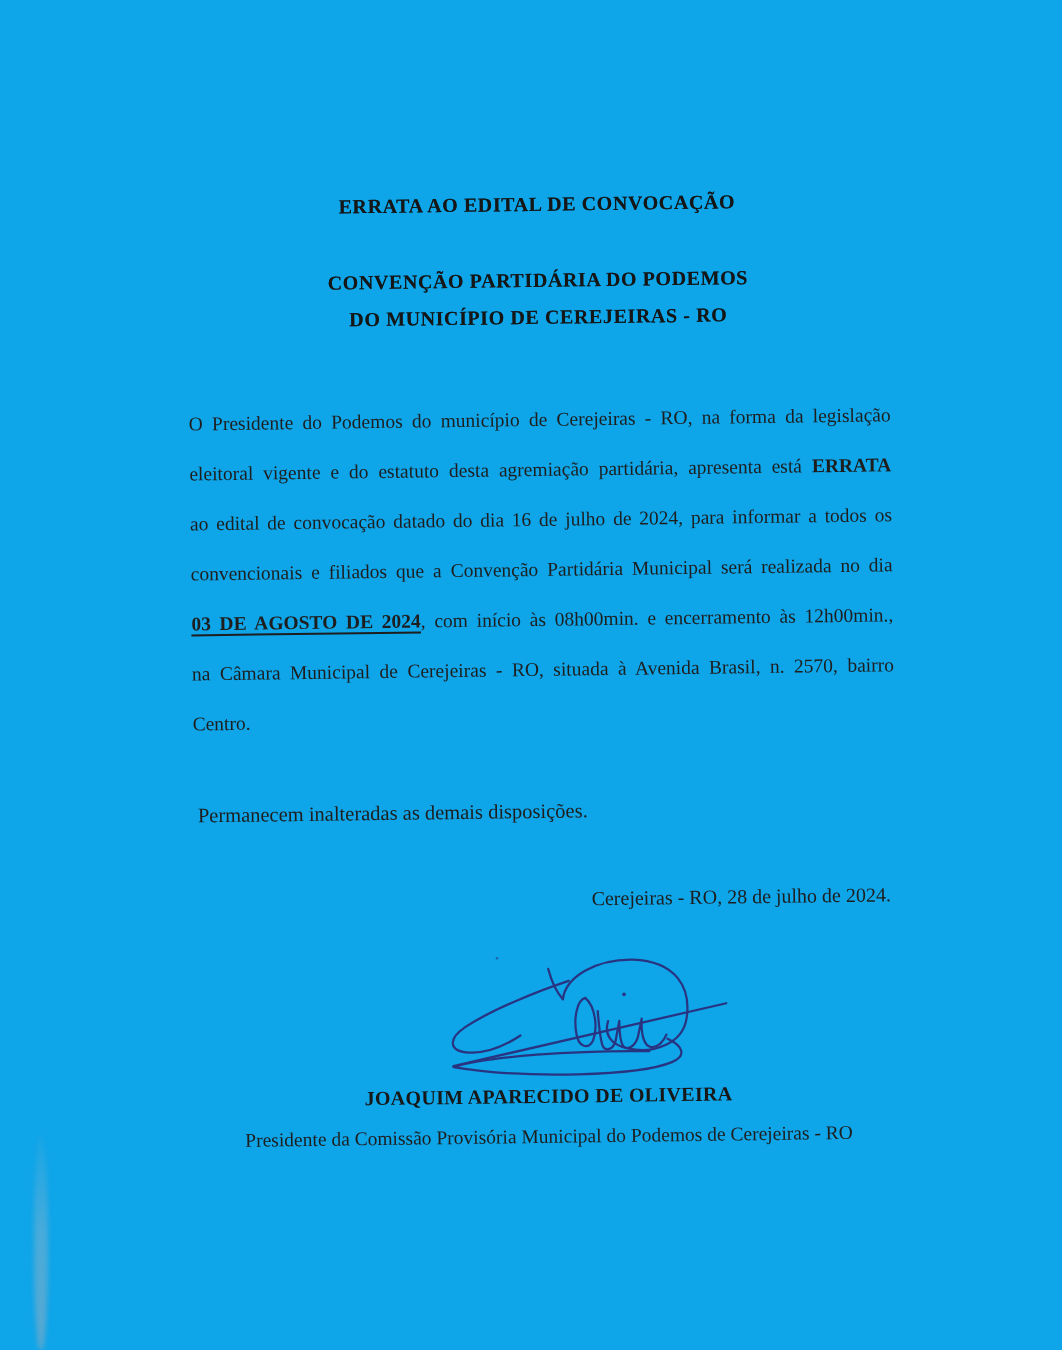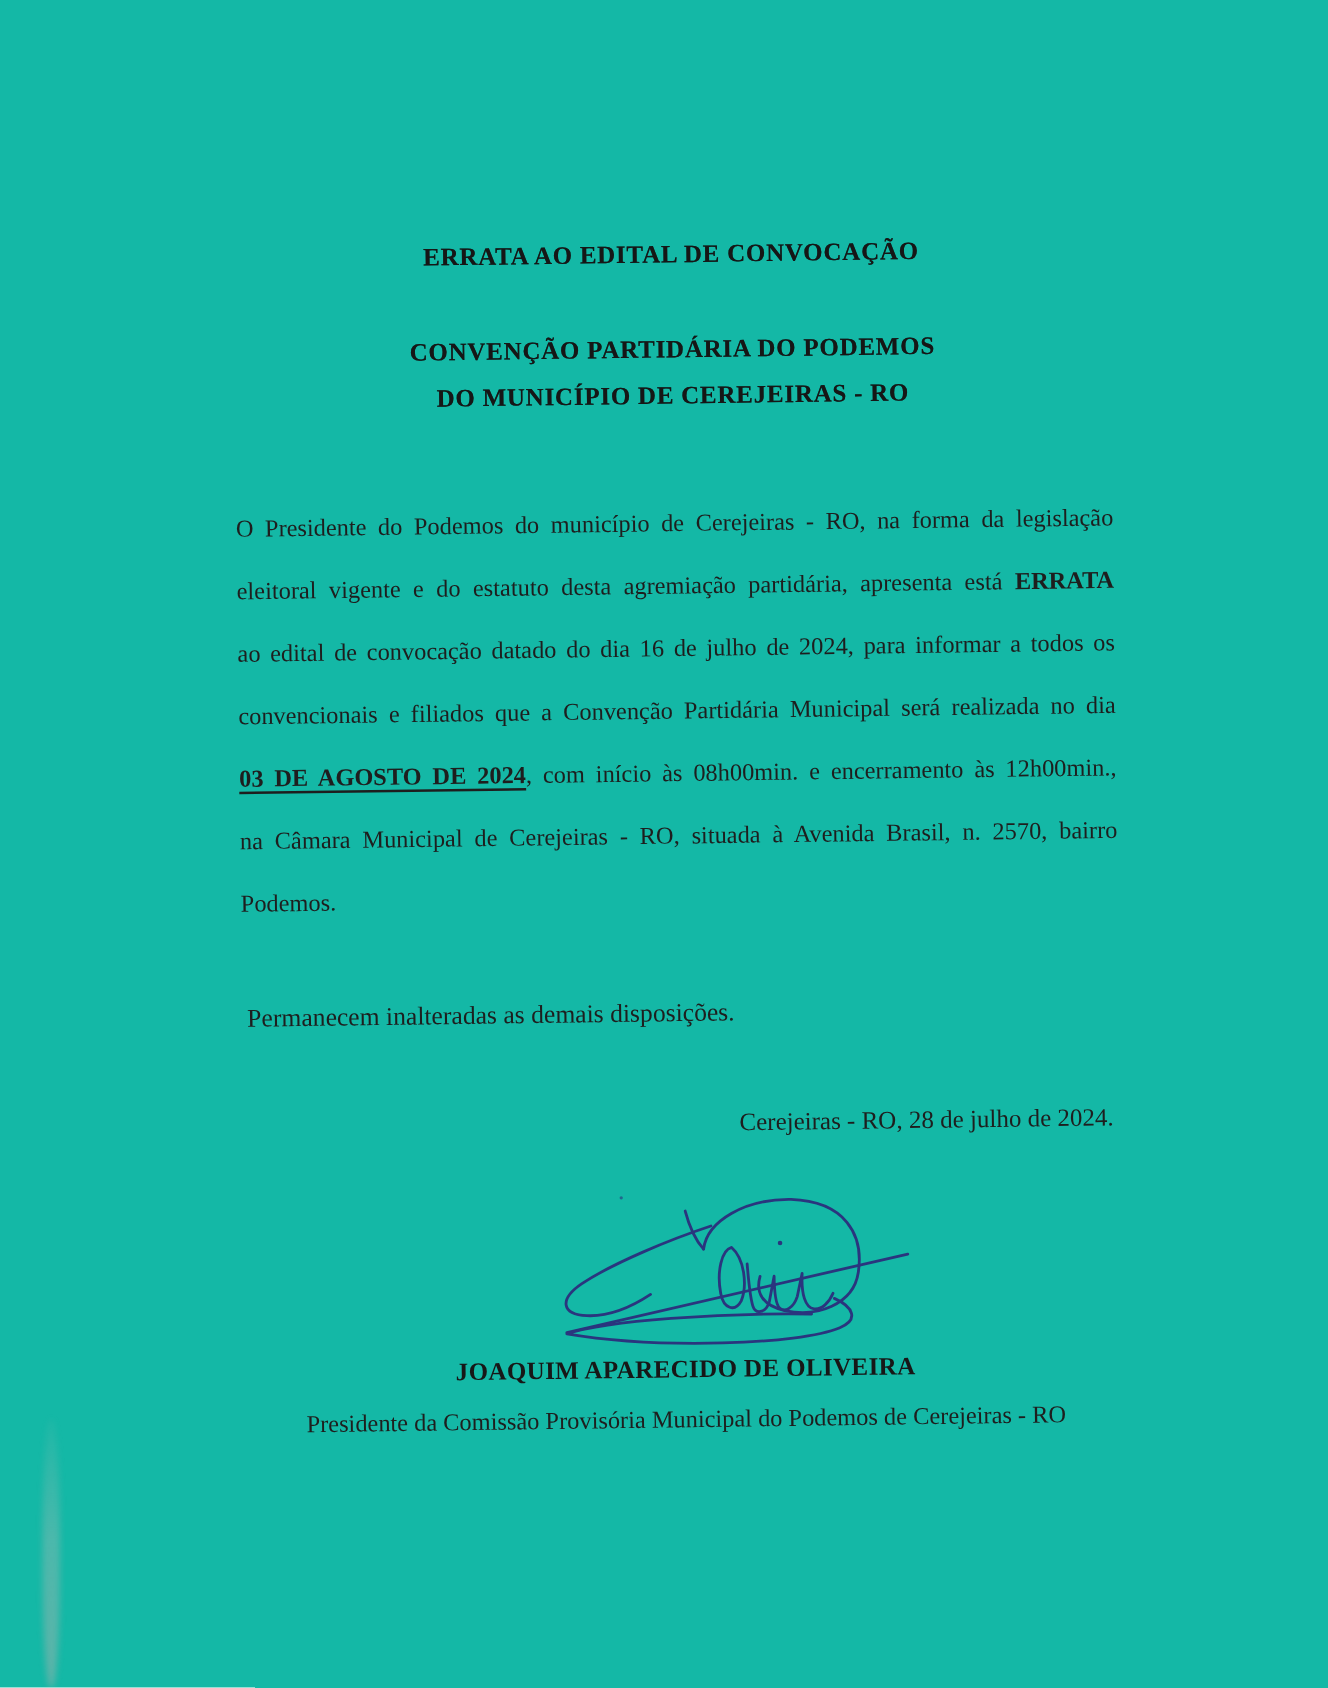--- a/index.html
+++ b/index.html
@@ -9,21 +9,21 @@
     height: 1350px;
     overflow: hidden;
     background: #fdfdfc;
     font-family: "Liberation Serif", "DejaVu Serif", serif;
     color: #1c1c1c;
   }
   .page {
     position: relative;
     width: 1062px;
     height: 1350px;
-    background: #14b8a6;
+    background: #0ea5e9;
   }
   .scan-rotate {
     position: absolute;
     inset: 0;
     transform: rotate(-0.75deg);
     transform-origin: 531px 675px;
   }
   .doc {
     position: absolute;
     left: 192px;
@@ -164,21 +164,21 @@
         <div class="bl">
           <span>convencionais e filiados que a Convenção Partidária Municipal será realizada no dia</span>
         </div>
         <div class="bl">
           <span class="bold-underline-run">03 DE AGOSTO DE 2024</span><span>, com início às 08h00min. e encerramento às 12h00min.,</span>
         </div>
         <div class="bl">
           <span>na Câmara Municipal de Cerejeiras - RO, situada à Avenida Brasil, n. 2570, bairro</span>
         </div>
         <div class="bl bl-last">
-          <span>Podemos.</span>
+          <span>Centro.</span>
         </div>
       </div>
 
       <div class="closing">Permanecem inalteradas as demais disposições.</div>
 
       <div class="dateline">Cerejeiras - RO, 28 de julho de 2024.</div>
 
       <div class="signature-wrap">
         <svg viewBox="0 0 290 130" xmlns="http://www.w3.org/2000/svg">
           <g fill="none" stroke="#2c2e7c" stroke-width="2.2" stroke-linecap="round" stroke-linejoin="round" opacity="0.95">

